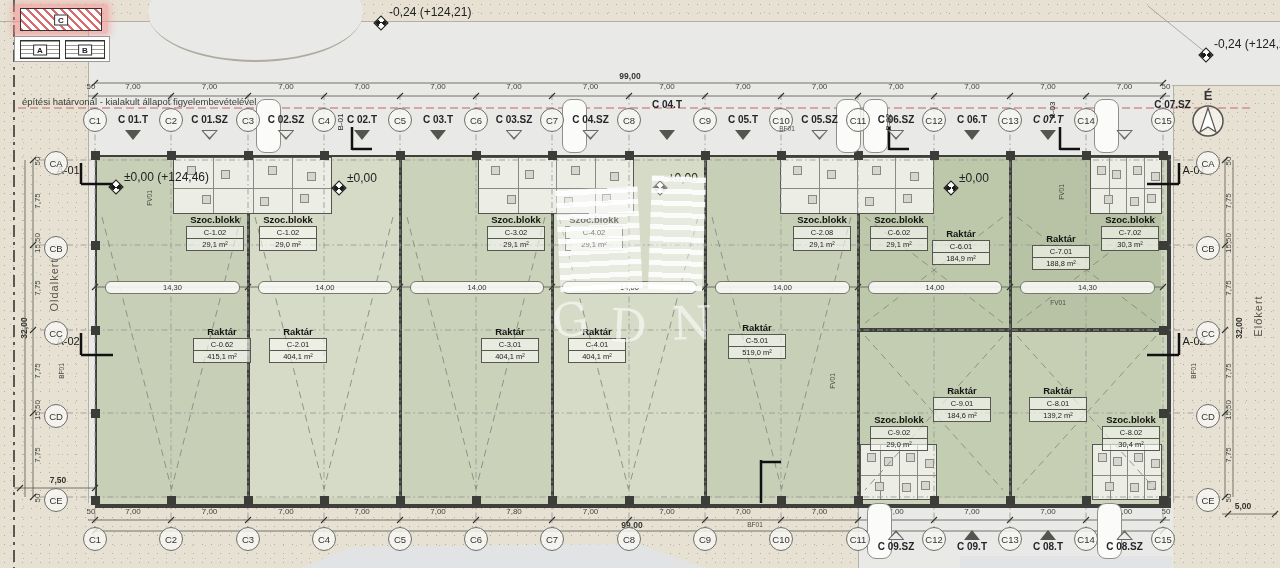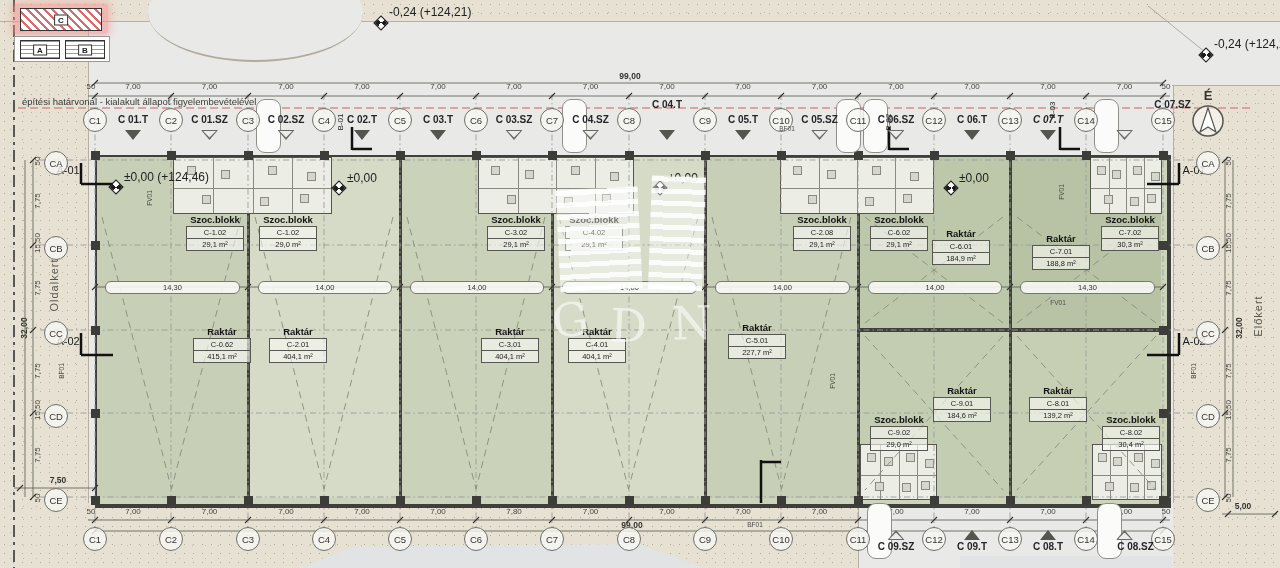--- a/index.html
+++ b/index.html
@@ -526,21 +526,21 @@
       <div class="toi"></div>
     </div>
     <div class="lbl entry" style="left: 896px; top: 547px;">C 09.SZ</div>
     <div class="tri to up" style="left: 896px; top: 530px;">
       <div class="toi"></div>
     </div>
     <div class="lbl entry" style="left: 972px; top: 547px;">C 09.T</div>
     <div class="tri tf up" style="left: 972px; top: 530px;"></div>
     <div class="lbl entry" style="left: 1048px; top: 547px;">C 08.T</div>
     <div class="tri tf up" style="left: 1048px; top: 530px;"></div>
-    <div class="lbl entry" style="left: 1124.5px; top: 547px; margin-left: 11px;">C 08.SZ</div>
+    <div class="lbl entry" style="left: 1124.5px; top: 547px;">C 08.SZ</div>
     <div class="tri to up" style="left: 1124.5px; top: 530px;">
       <div class="toi"></div>
     </div>
     <div class="room" style="left: 222px; top: 326px;">
       <div class="rt">Raktár</div>
       <div class="rb">C-0.62</div>
       <div class="rb">415,1 m²</div>
     </div>
     <div class="room" style="left: 298px; top: 326px;">
       <div class="rt">Raktár</div>
@@ -553,21 +553,21 @@
       <div class="rb">404,1 m²</div>
     </div>
     <div class="room" style="left: 597px; top: 326px;">
       <div class="rt">Raktár</div>
       <div class="rb">C-4.01</div>
       <div class="rb">404,1 m²</div>
     </div>
     <div class="room" style="left: 757px; top: 322px;">
       <div class="rt">Raktár</div>
       <div class="rb">C-5.01</div>
-      <div class="rb">227,7 m²</div>
+      <div class="rb">519,0 m²</div>
     </div>
     <div class="room" style="left: 961px; top: 228px;">
       <div class="rt">Raktár</div>
       <div class="rb">C-6.01</div>
       <div class="rb">184,9 m²</div>
     </div>
     <div class="room" style="left: 1061px; top: 233px;">
       <div class="rt">Raktár</div>
       <div class="rb">C-7.01</div>
       <div class="rb">188,8 m²</div>

